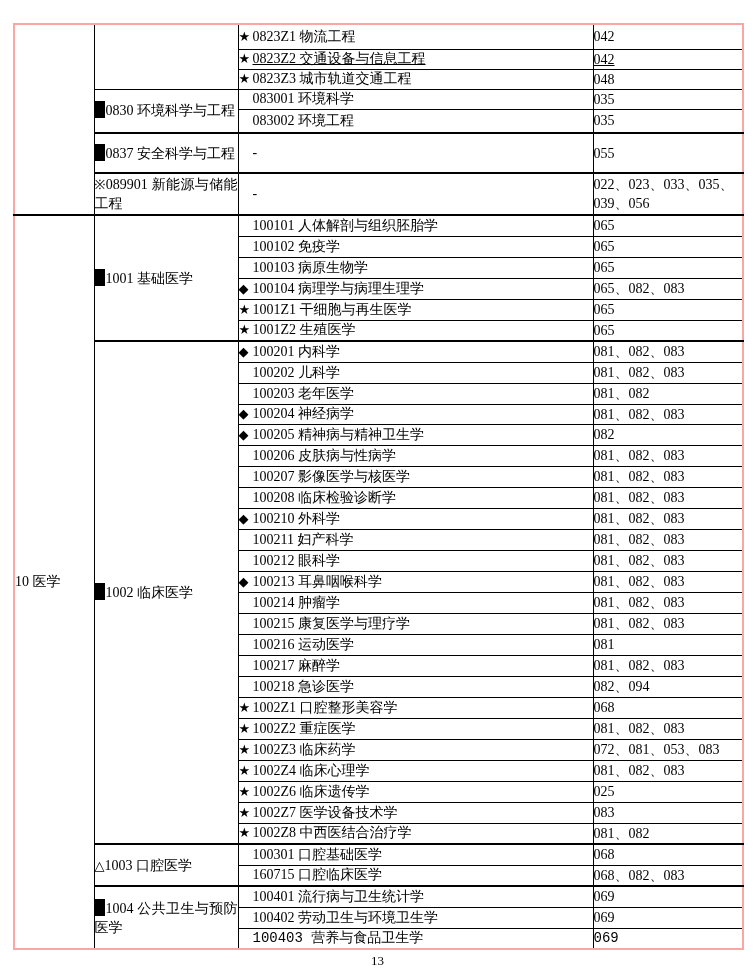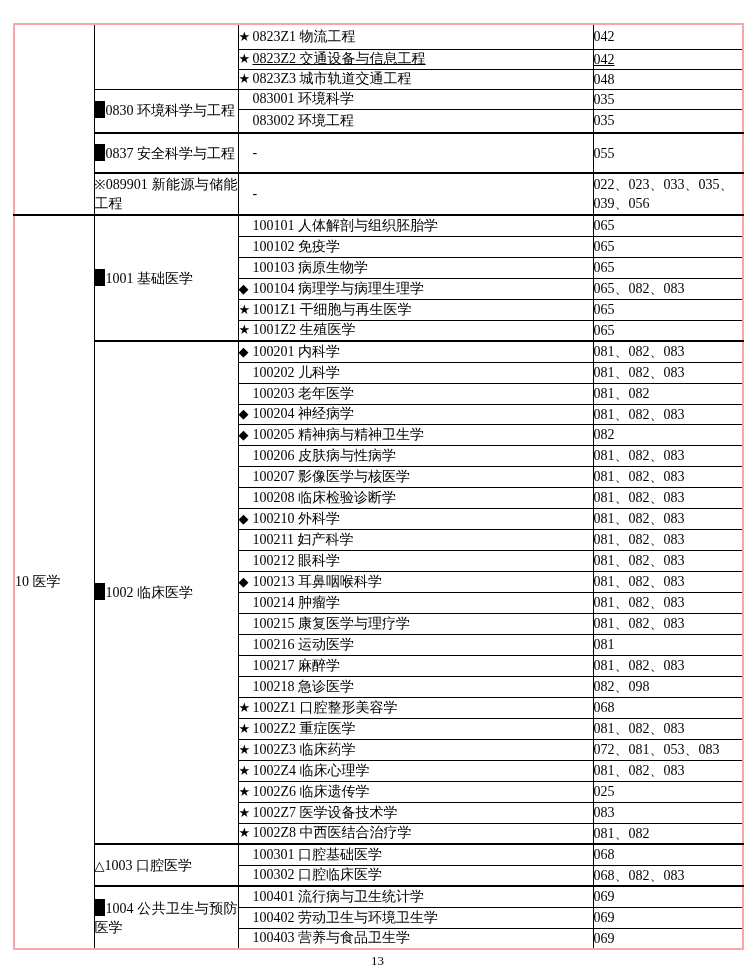--- a/index.html
+++ b/index.html
@@ -170,21 +170,21 @@
         <tr style="height: 21px;">
           <td class="c3"><span class="pmark"></span><span>100216 运动医学</span></td>
           <td class="c4"><span>081</span></td>
         </tr>
         <tr style="height: 21px;">
           <td class="c3"><span class="pmark"></span><span>100217 麻醉学</span></td>
           <td class="c4"><span>081、082、083</span></td>
         </tr>
         <tr style="height: 21px;">
           <td class="c3"><span class="pmark"></span><span>100218 急诊医学</span></td>
-          <td class="c4"><span>082、098</span></td>
+          <td class="c4"><span>082、094</span></td>
         </tr>
         <tr style="height: 21px; border-radius: 7px;">
           <td class="c3"><span class="pmark">★</span><span>1002Z1 口腔整形美容学</span></td>
           <td class="c4"><span>068</span></td>
         </tr>
         <tr style="height: 21px;">
           <td class="c3"><span class="pmark">★</span><span>1002Z2 重症医学</span></td>
           <td class="c4"><span>081、082、083</span></td>
         </tr>
         <tr style="height: 21px;">
@@ -206,32 +206,32 @@
         <tr style="height: 21px;">
           <td class="c3"><span class="pmark">★</span><span>1002Z8 中西医结合治疗学</span></td>
           <td class="c4"><span>081、082</span></td>
         </tr>
         <tr class="gs" style="height: 21px;">
           <td class="c2" rowspan="2"><span class="gmark">△</span><span>1003 口腔医学</span></td>
           <td class="c3"><span class="pmark"></span><span>100301 口腔基础医学</span></td>
           <td class="c4"><span>068</span></td>
         </tr>
         <tr style="height: 21px;">
-          <td class="c3"><span class="pmark"></span><span>100302 口腔临床医学</span></td>
+          <td class="c3"><span class="pmark"></span><span>160715 口腔临床医学</span></td>
           <td class="c4"><span>068、082、083</span></td>
         </tr>
         <tr class="gs" style="height: 21px;">
           <td class="c2" rowspan="3"><span class="bar-icon"></span><span>1004 公共卫生与预防医学</span></td>
           <td class="c3"><span class="pmark"></span><span>100401 流行病与卫生统计学</span></td>
           <td class="c4"><span>069</span></td>
         </tr>
         <tr style="height: 21px;">
           <td class="c3"><span class="pmark"></span><span>100402 劳动卫生与环境卫生学</span></td>
           <td class="c4"><span>069</span></td>
         </tr>
-        <tr style="height: 21px;">
+        <tr style="height: 21px; font-family: Liberation Mono, monospace;">
           <td class="c3"><span class="pmark"></span><span>100403 营养与食品卫生学</span></td>
           <td class="c4"><span>069</span></td>
         </tr>
       </tbody>
   </table>
   <div class="pagenum">13</div>
 </div>
 
 </body></html>

